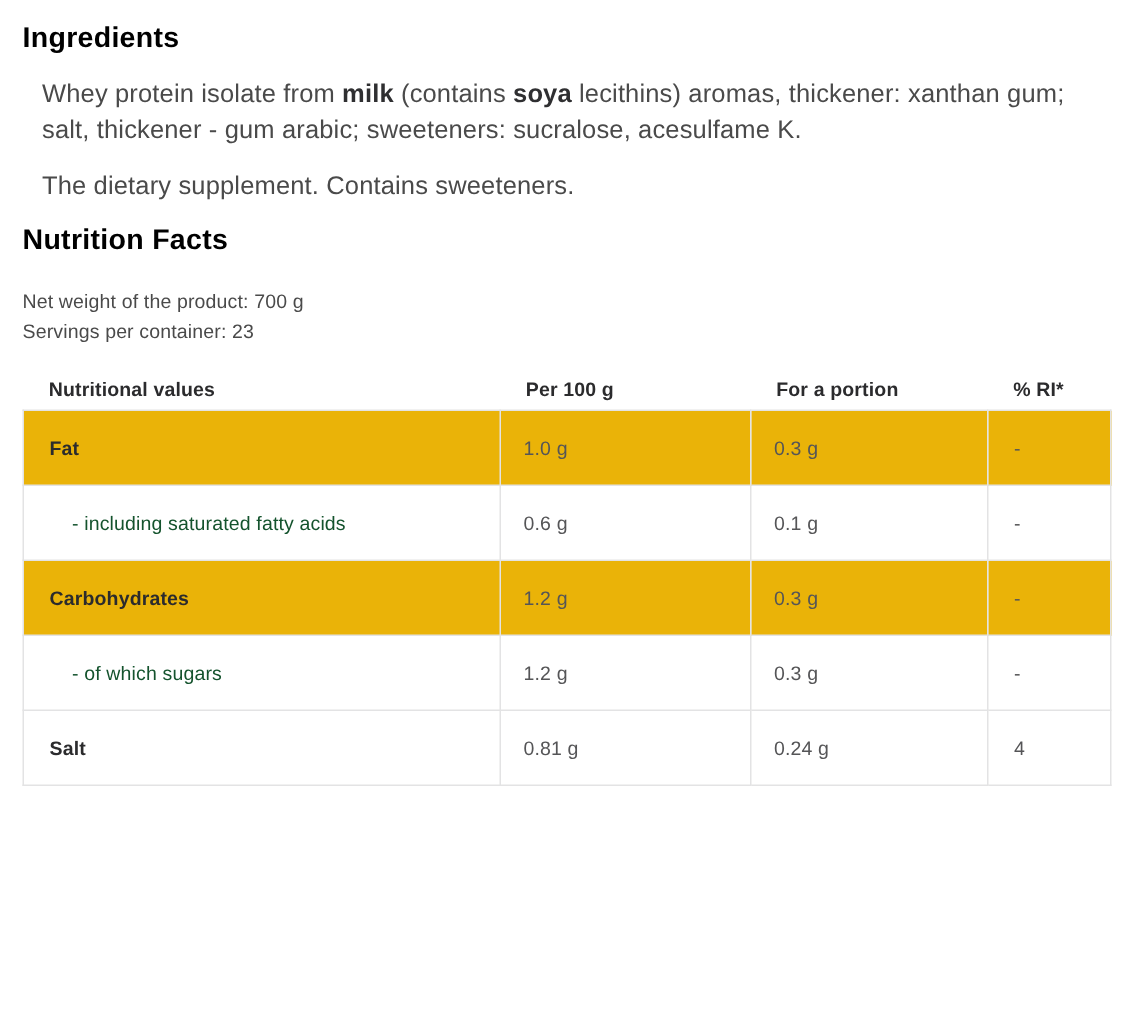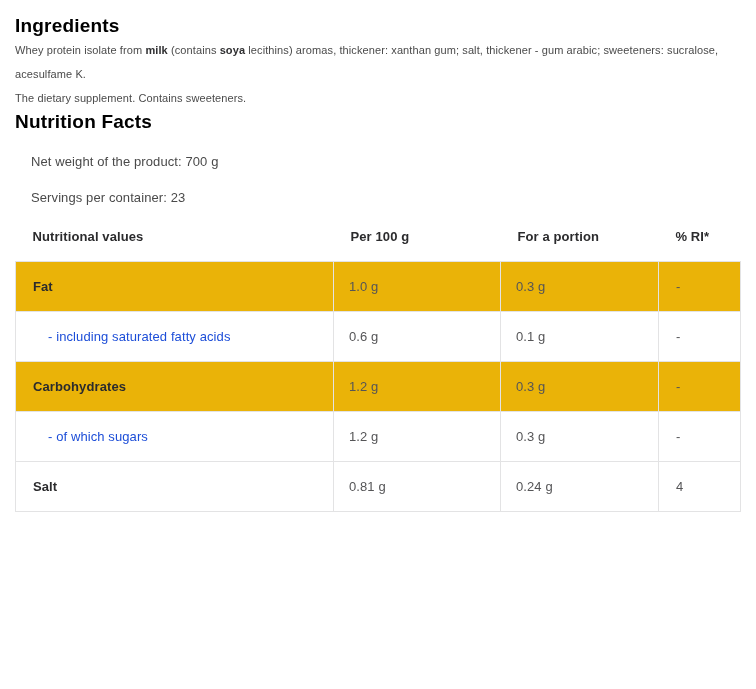--- a/index.html
+++ b/index.html
@@ -16,74 +16,74 @@
   h2.section-title {
     margin: 0;
     font-size: 19px;
     line-height: 24px;
     font-weight: 700;
     color: #000000;
     letter-spacing: 0.2px;
   }
 
   p.body-text {
-    margin: 0;
-    font-size: 11px;
+    margin: 13px;
+    font-size: 17px;
     line-height: 24px;
     color: #4a4a4a;
     letter-spacing: 0.1px;
   }
   p.body-text b { color: #2f2f31; font-weight: 700; }
 
   .ingredients-desc { margin-top: 16px; max-width: 710px; }
   .supplement-note  { margin-top: 19px; line-height: 20px; }
   .allergen-note    { margin-top: 26px; line-height: 20px; }
   .nutrition-title  { margin-top: 23px; }
 
   .serving-info { margin-top: 18px; }
   .serving-info p {
-    margin: 16px;
+    margin: 0;
     font-size: 13px;
     line-height: 20px;
     color: #4a4a4a;
     letter-spacing: 0.1px;
   }
 
   table.nutrition-table {
     margin-top: 21px;
     border-collapse: collapse;
     table-layout: fixed;
     width: 725px;
     font-size: 13px;
   }
   .nutrition-table thead th {
     text-align: left;
     font-weight: 700;
     color: #2b2b2d;
-    padding: 0 0 17px 17px;
+    padding: 0 0 6px 17px;
     border: none;
     letter-spacing: 0.1px;
   }
   .nutrition-table tbody td {
     border: 1px solid #e3e3e4;
     height: 50px;
     vertical-align: middle;
     padding: 0 4px 0 15px;
     color: #555557;
     letter-spacing: 0.1px;
   }
   .nutrition-table tbody td.name-cell {
     padding-left: 17px;
     font-weight: 700;
     color: #2b2b2d;
   }
   .nutrition-table tbody td.name-cell.sub {
     padding-left: 32px;
     font-weight: 400;
-    color: #1d4ed8;
+    color: #14532d;
   }
   .nutrition-table tbody tr.shaded td { background: #eab308; }
   .nutrition-table tbody td.ri-cell { padding-left: 17px; }
 </style>
 </head>
 <body>
 
 <div class="page">
 
   <h2 class="section-title">Ingredients</h2>

